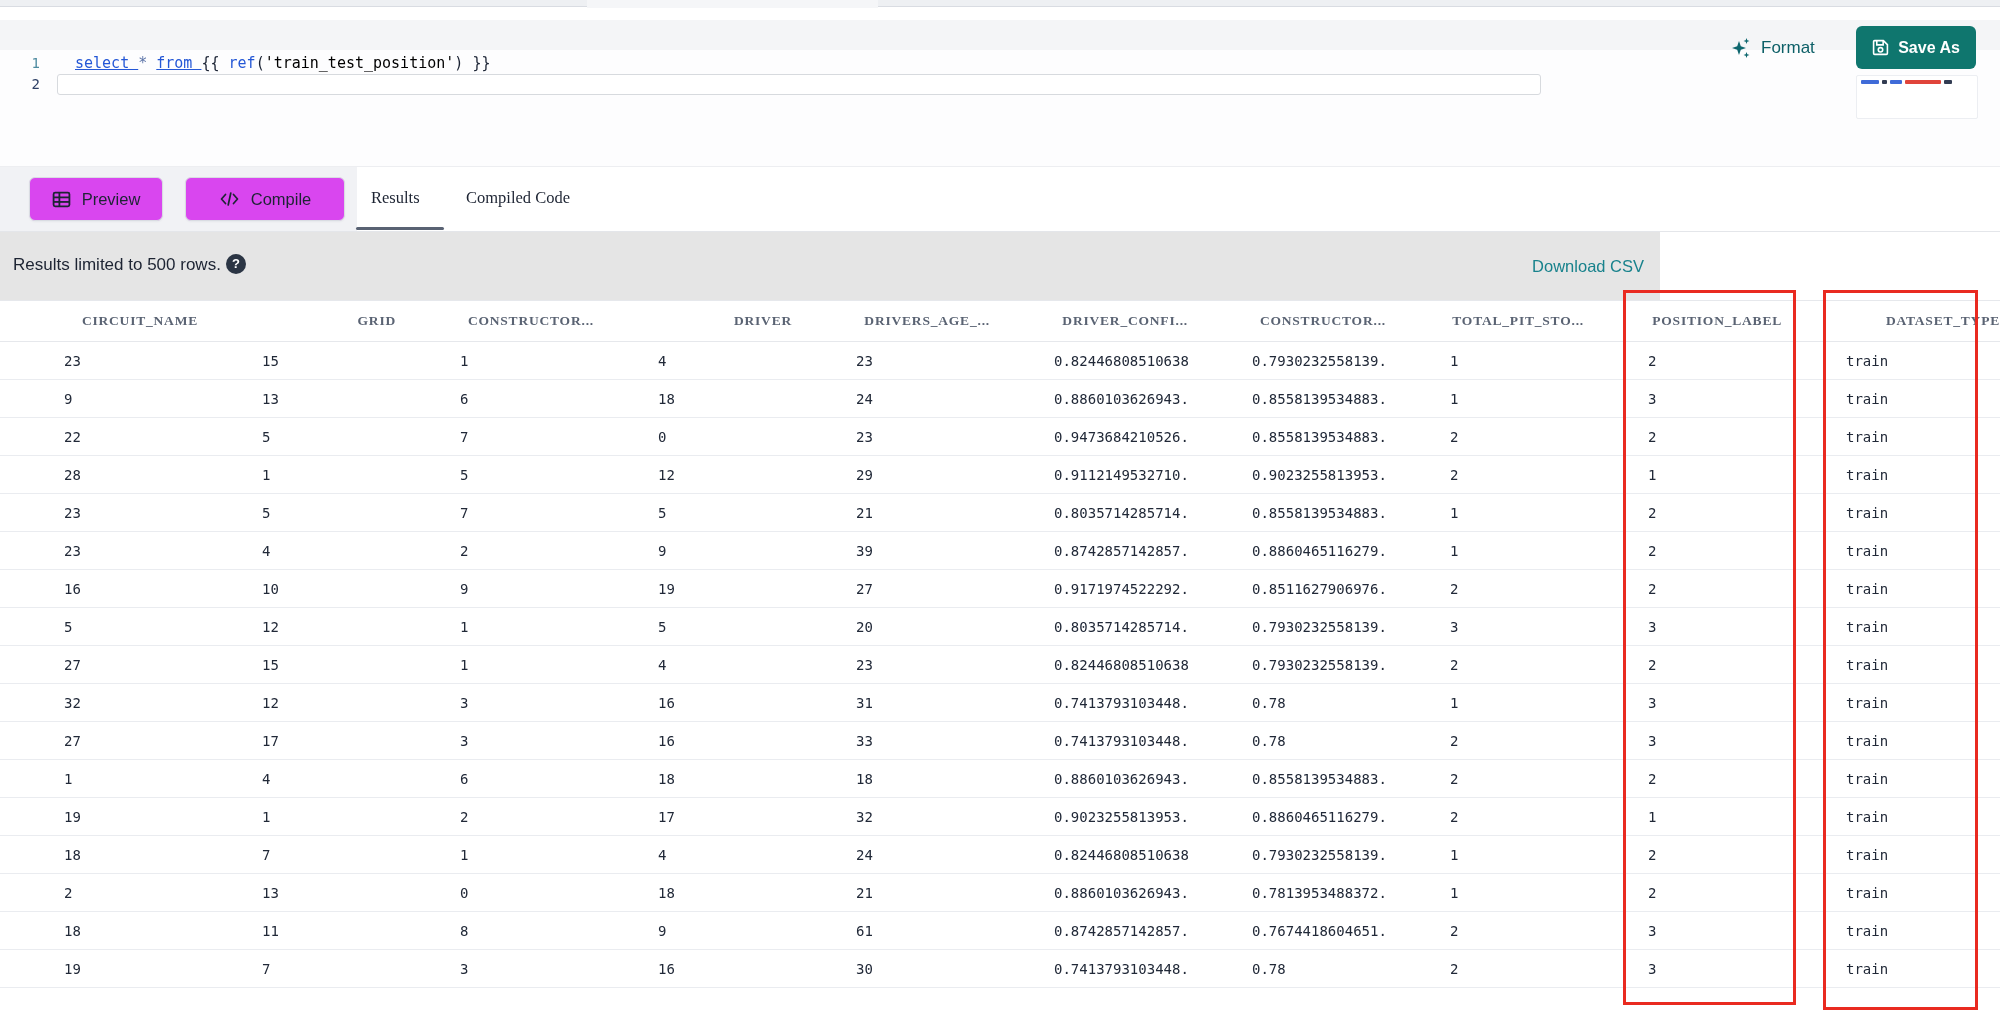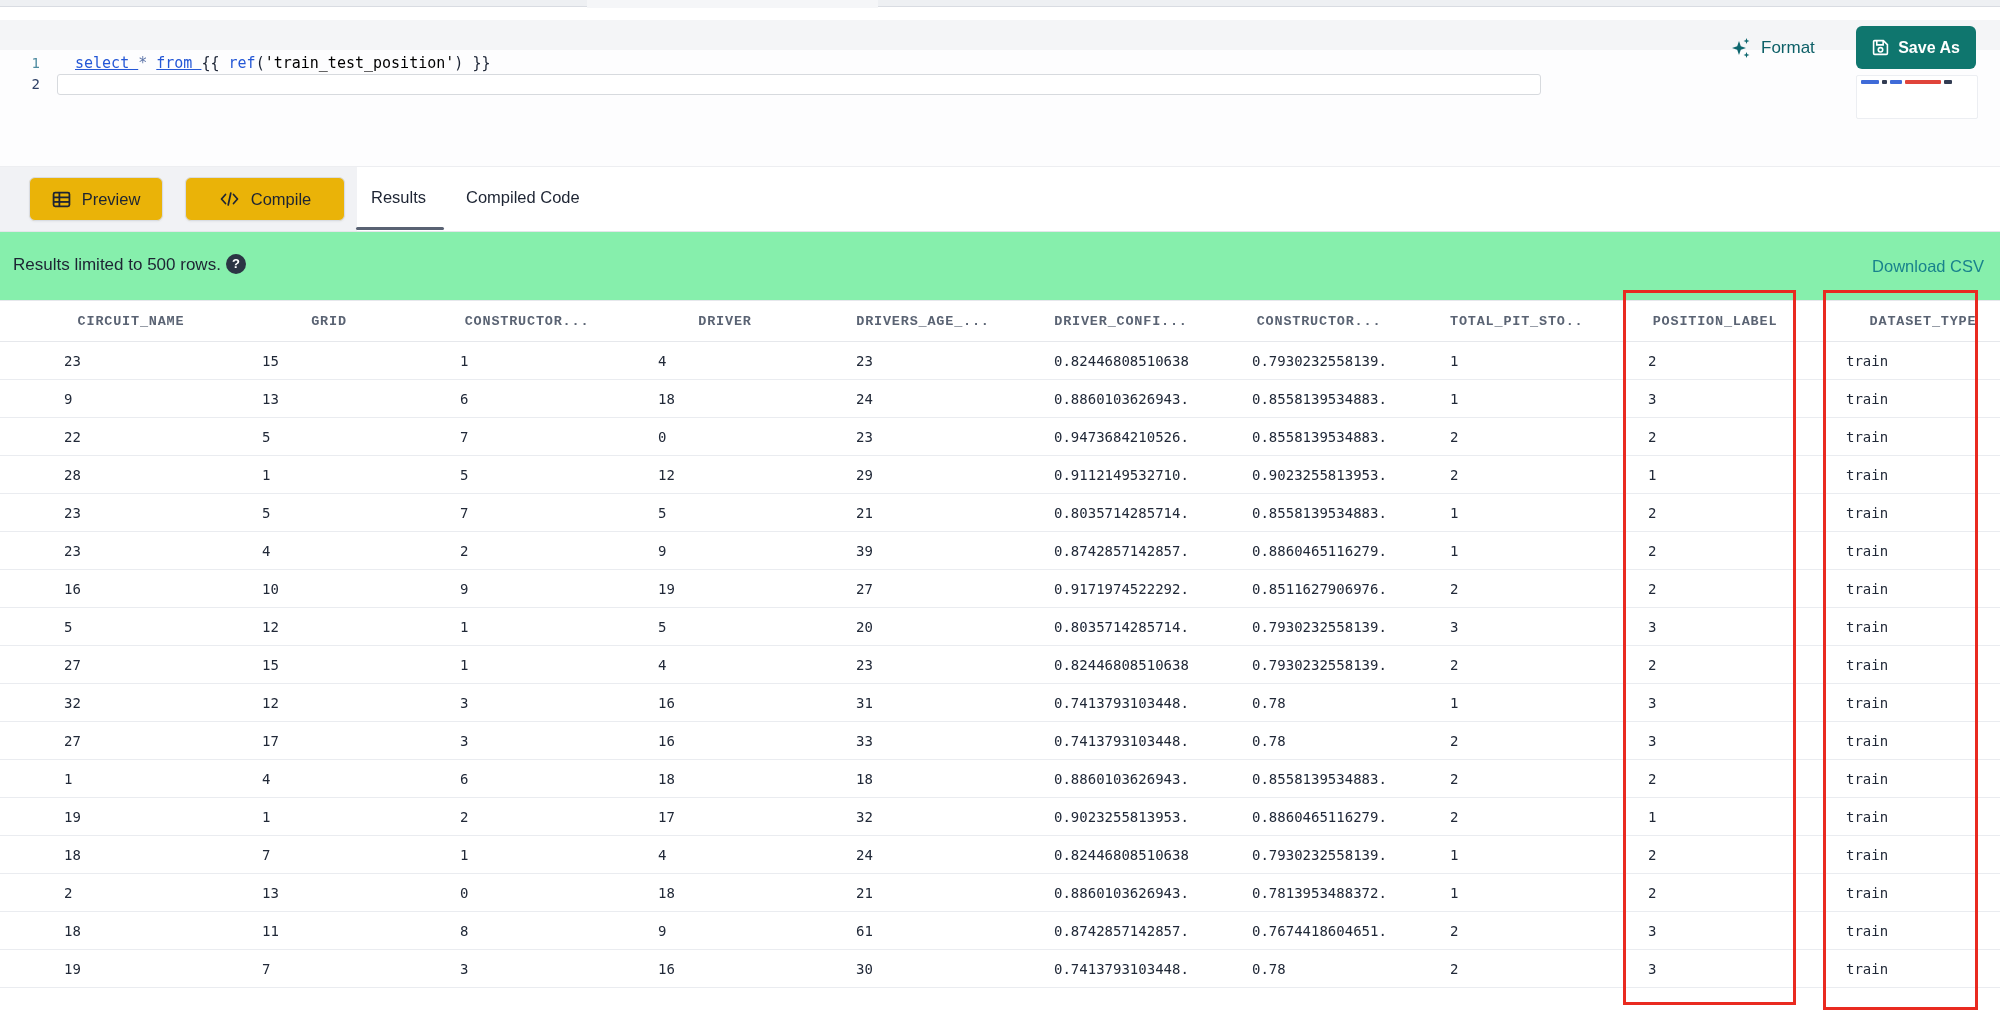--- a/index.html
+++ b/index.html
@@ -35,44 +35,44 @@
   .code-line1 { position:absolute; left:75px; top:33px; height:20px;
     font-family:"DejaVu Sans Mono", monospace; font-size:15px; line-height:20px; white-space:pre; }
   .tok-kw { color:#2457d6;text-decoration:underline; } .tok-op { color:#5c74a8; } .tok-fn { color:#2457d6; }
   .tok-punct { color:#1a2233; } .tok-str { color:#000000;margin-top:32px; }
   .code-line2-box { position:absolute; left:57px; top:54px; width:1484px; height:21px;
     background:#fff; border:1px solid #d7dade; border-radius:3px; }
   
   #action-bar { position:absolute; left:0; top:166px; width:2000px; height:66px;
     background:#fff; border-top:1px solid #edeef1; border-bottom:1px solid #e4e6ea; }
   #action-bar .gray-panel { position:absolute; left:0; top:0; width:357px; height:64px; background:#f1f2f5; }
-  .tool-btn { position:absolute; top:10px; height:44px; background:#eab308;
+  .tool-btn { position:absolute; top:10px; height:44px; background:#d946ef;
     border:1px solid #d9dce2; border-radius:6px; box-shadow:0 1px 2px rgba(20,30,50,.05);
     display:flex; align-items:center; justify-content:center; gap:11px;
     font-size:16.5px; color:#1d2433; cursor:pointer; }
   #preview-btn { left:29px; width:134px; }
   #compile-btn { left:185px; width:160px; }
-  .tab { position:absolute; top:21px; font-size:16.5px; color:#1d2433; cursor:pointer; }
+  .tab { position:absolute; top:21px; font-size:16.5px; color:#1d2433; cursor:pointer;font-family:Liberation Serif, serif; }
   #tab-results { left:371px; }
   #tab-compiled { left:466px;text-align:right; }
   #tab-underline { position:absolute; left:356px; top:60px; width:88px; height:3px;
     background:#596273; border-radius:2px; }
   
-  #results-bar { position:absolute; left:0; top:232px; width:2000px; height:68px; background:#86efac; }
+  #results-bar { position:absolute; left:0; top:232px; width:1660px; height:68px; background:#e5e5e5; }
   #limit-notice { position:absolute; left:13px; top:23px; font-size:17px; color:#1d2433; }
   #help-icon { position:absolute; left:226px; top:22px; width:20px; height:20px; border-radius:50%;
     background:#2b3544; color:#fff; font-size:13px; font-weight:700; text-align:center;
     line-height:20px; cursor:pointer; }
   #download-csv { position:absolute; right:16px; top:25px; font-size:16.5px; color:#18828c; cursor:pointer; }
   
   #table-wrap { position:absolute; left:0; top:300px; width:2000px; }
   table.results { width:2000px; table-layout:fixed; border-collapse:collapse; }
-  table.results th { height:41px; text-align:center; vertical-align:middle;
+  table.results th { height:41px; text-align:right; vertical-align:middle;
     border-top:1px solid #e6e8ec; border-bottom:1px solid #e6e8ec;
-    font-family:Liberation Mono, monospace; font-size:13.5px; font-weight:700;
+    font-family:Liberation Serif, serif; font-size:13.5px; font-weight:700;
     letter-spacing:0.8px; color:#5a6373; padding-left:64px;
     white-space:nowrap; overflow:hidden; }
   table.results td { height:38px; vertical-align:middle; border-bottom:1px solid #eaecf0;
     font-family:"DejaVu Sans Mono", monospace; font-size:14px; color:#212938;
     padding-left:64px; white-space:nowrap; overflow:hidden; }
   
   .hl-box { position:absolute; border:3px solid #e92a20; pointer-events:none; z-index:5; }
   #hl-position { left:1623px; top:290px; width:173px; height:715px; }
   #hl-dataset { left:1823px; top:290px; width:155px; height:720px; }
   svg { display:block; }

